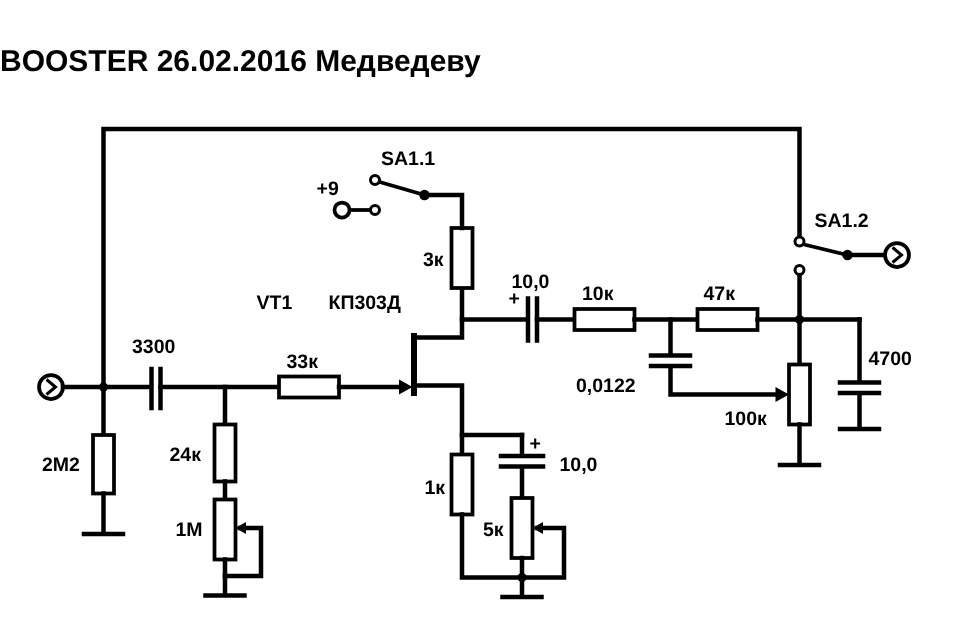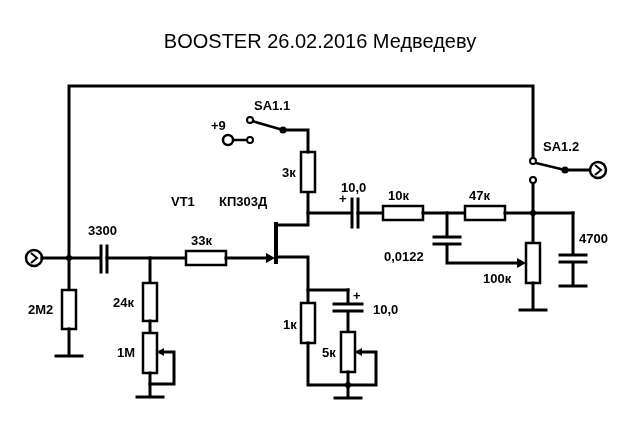--- a/index.html
+++ b/index.html
@@ -1,17 +1,17 @@
 <!DOCTYPE html>
 <html><head>
 <meta charset="utf-8">
 <style>
   html, body { margin: 0; padding: 0; background: #ffffff; }
   body { width: 640px; height: 426px; overflow: hidden; position: relative; font-family: "Liberation Sans", sans-serif; }
-  #title { position: absolute; left: 0; top: 30px; width: 640px; text-align: center; font-size: 20px; font-weight: normal; color: #000; }
+  #title { position: absolute; left: 0; top: 30px; width: 640px; font-size: 20px; font-weight: bold; color: #000; }
   svg { position: absolute; left: 0; top: 0; }
   .w { stroke: #000; stroke-width: 3; fill: none; stroke-linecap: square; }
   .res { stroke: #000; stroke-width: 2.5; fill: #fff; }
   .lbl { font-family: "Liberation Sans", sans-serif; font-weight: bold; font-size: 13px; fill: #000; }
   .dot { fill: #000; }
   .oc { fill: #fff; stroke: #000; stroke-width: 2; }
 </style>
 </head>
 <body>
 

